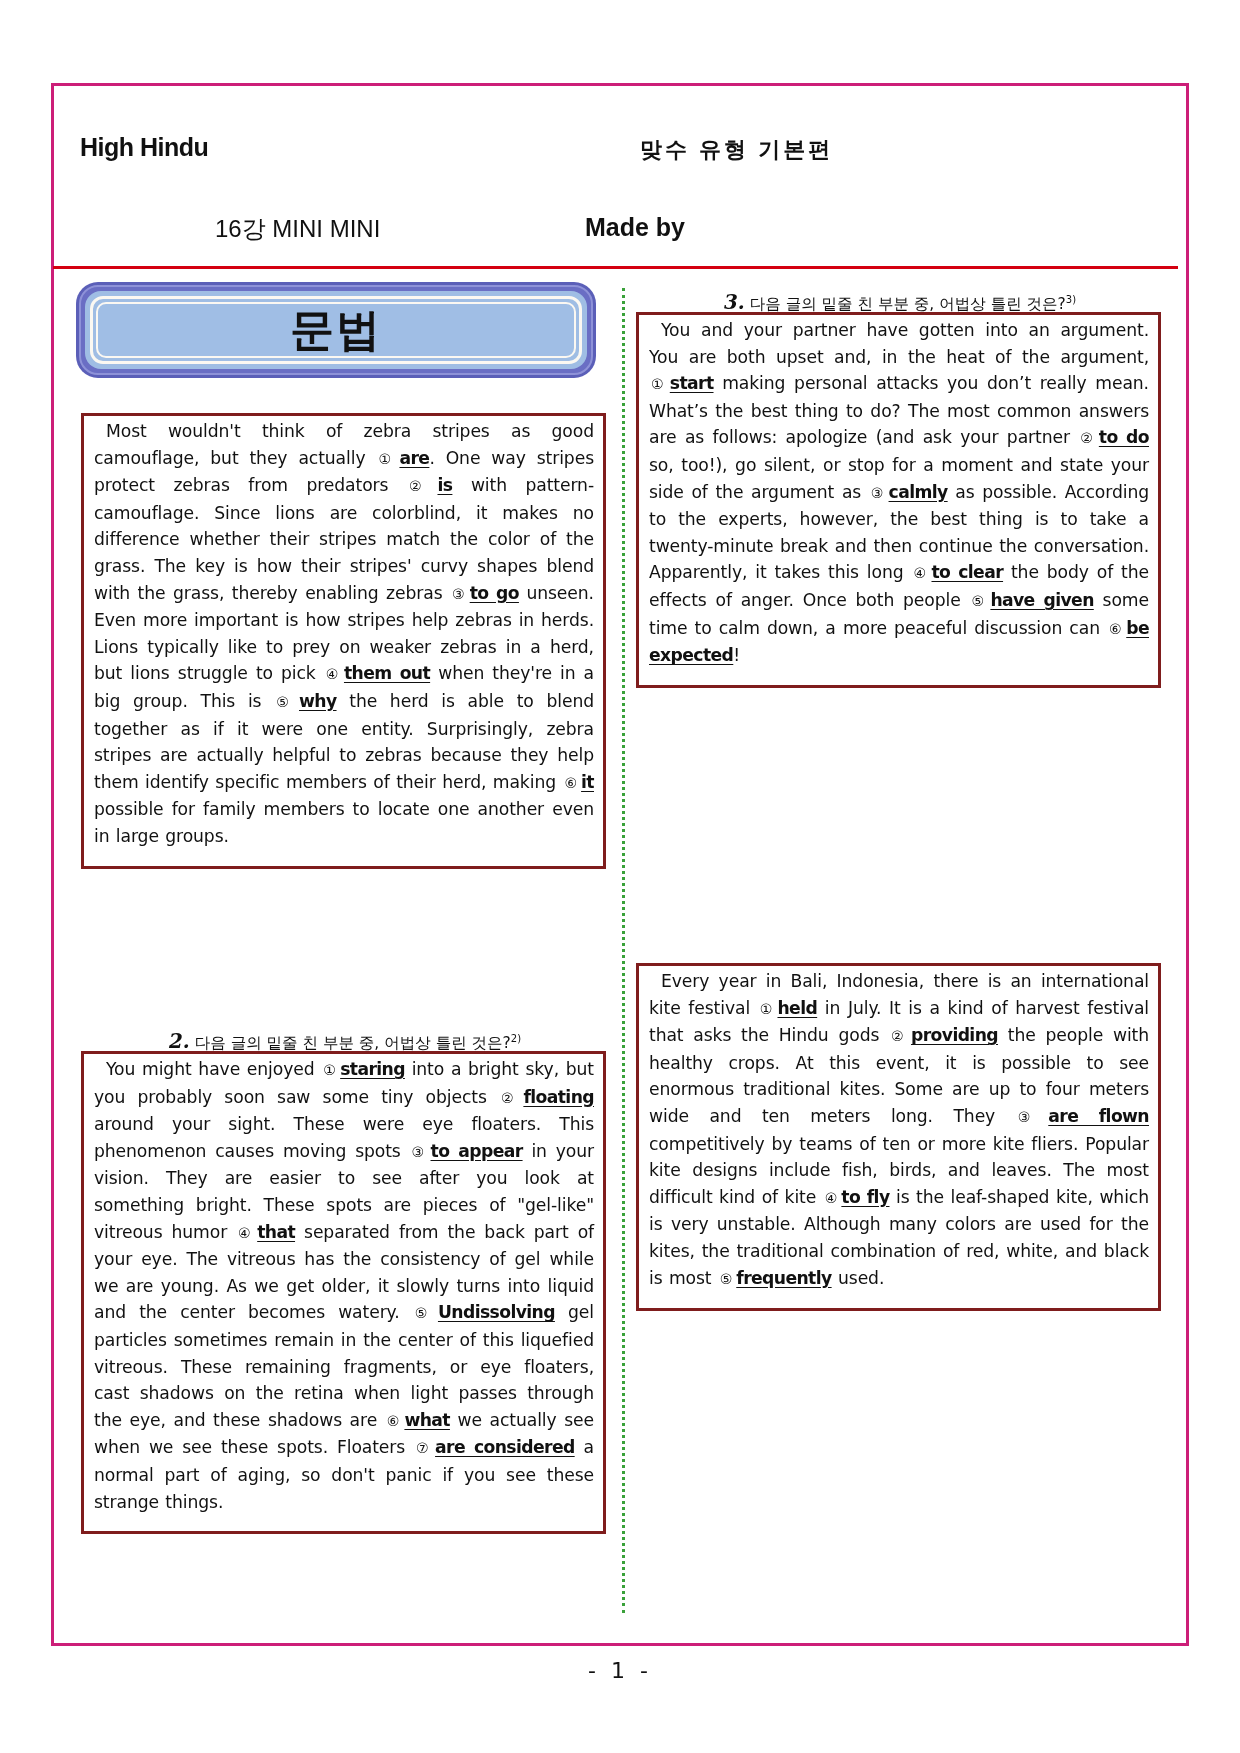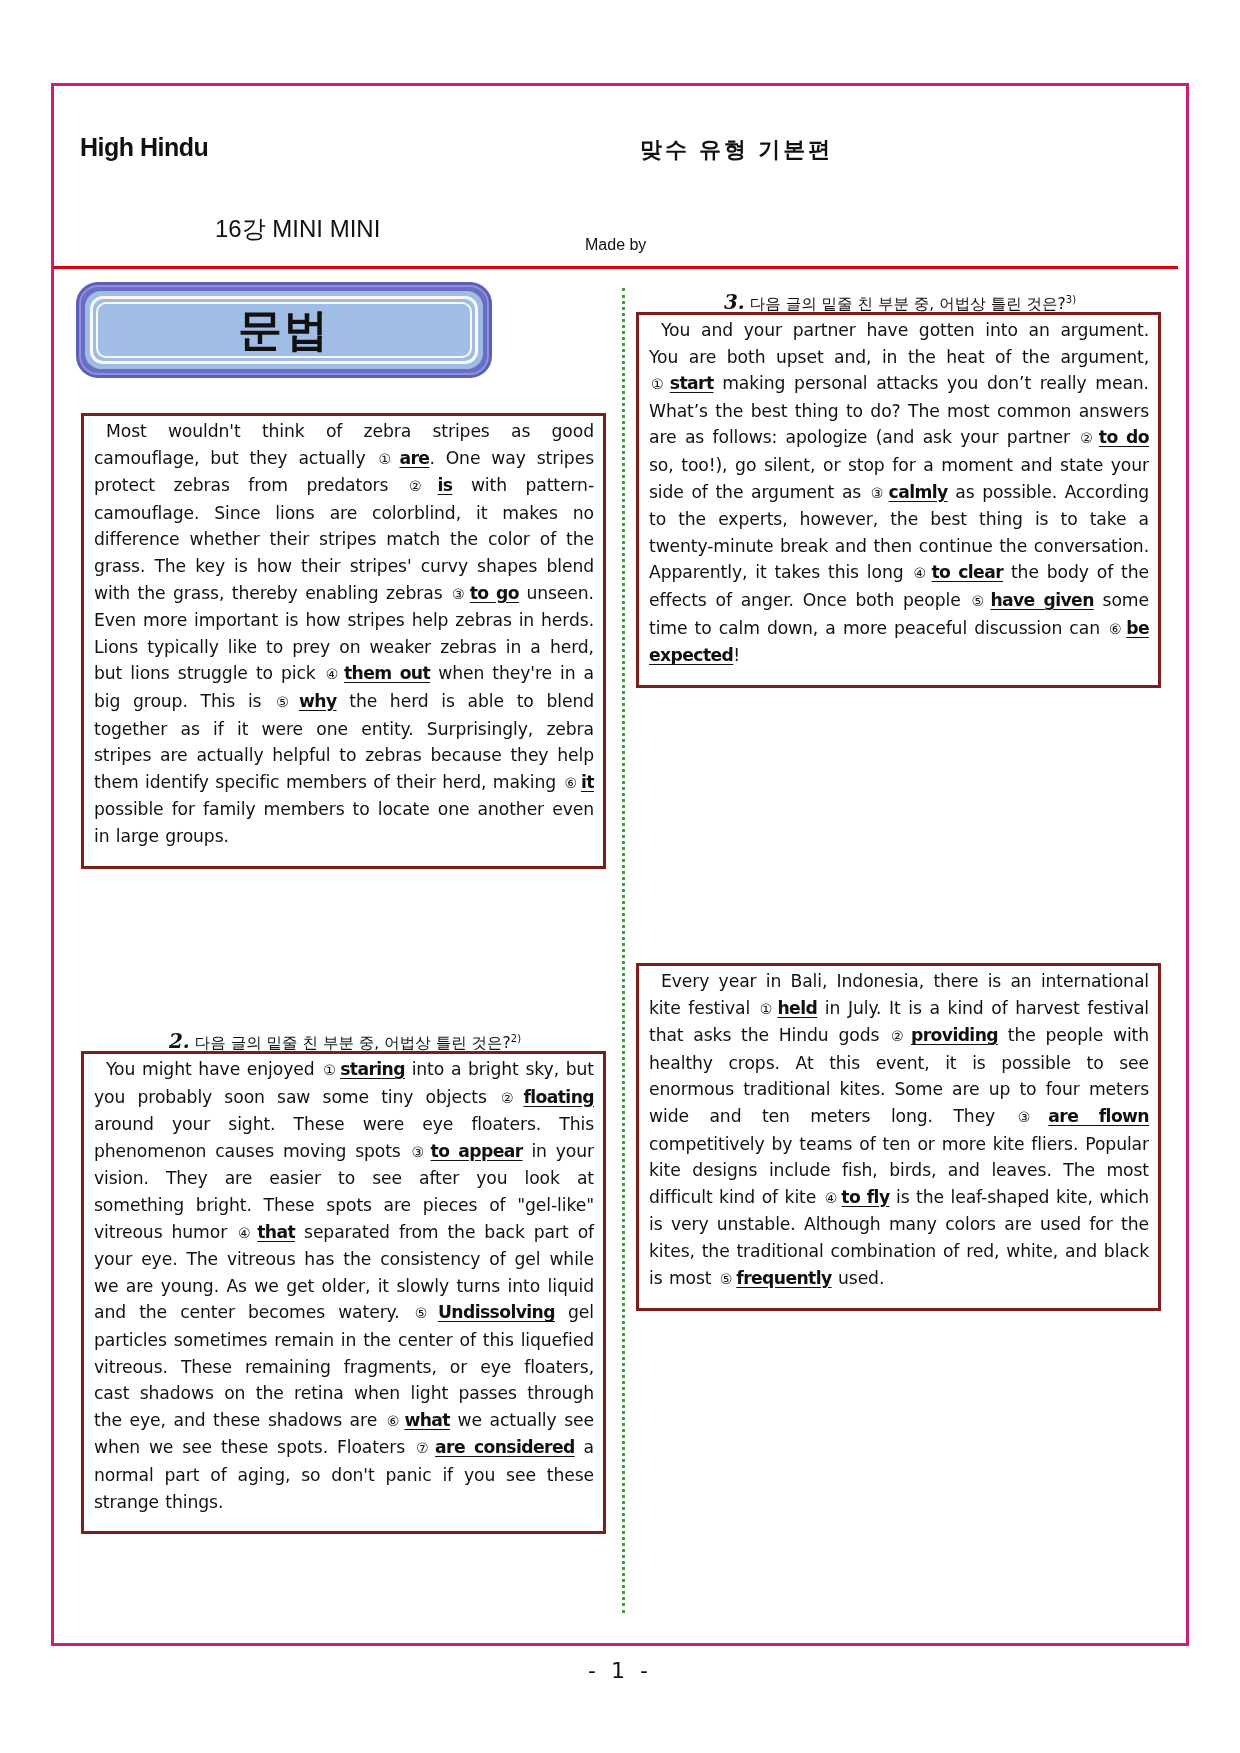--- a/index.html
+++ b/index.html
@@ -8,32 +8,32 @@
       font-family: "DejaVu Sans", "Liberation Sans", sans-serif; color: #111;
     }
     .page-frame {
       position: absolute; left: 51px; top: 83px; width: 1138px; height: 1563px;
       border: 3px solid #cc1e78; box-sizing: border-box;
     }
     .hdr-text { position: absolute; font-family: "Liberation Sans", "DejaVu Sans", sans-serif; }
     .hdr-school { left: 80px; top: 133px; font-size: 25px; font-weight: bold; letter-spacing: -0.5px; }
     .hdr-book { left: 630px; top: 135px; font-size: 22px; font-weight: bold; letter-spacing: 3px; margin-left: 10px; }
     .hdr-test { left: 215px; top: 213px; font-size: 24px; }
-    .hdr-made { left: 585px; top: 213px; font-size: 16px; font-weight: normal; margin-top: 23px; }
+    .hdr-made { left: 585px; top: 213px; font-size: 25px; font-weight: bold; }
     .hdr-rule {
       position: absolute; left: 53px; top: 266px; width: 1125px; height: 3px; background: #d40010;
     }
     .col-divider {
       position: absolute; left: 622px; top: 288px; height: 1325px; width: 0;
       border-left: 3px dotted #3aa13a;
     }
 
     
     .banner {
-      position: absolute; left: 76px; top: 282px; width: 416px; height: 96px;
+      position: absolute; left: 76px; top: 282px; width: 520px; height: 96px;
       border-radius: 22px; background: #5b5fb8; box-sizing: border-box;
       padding: 3px;
     }
     .banner .b1 { width: 100%; height: 100%; border-radius: 19px; border: 2px solid #8e92d8; box-sizing: border-box; background: #6a6ec4; padding: 4px; }
     .banner .b2 { width: 100%; height: 100%; border-radius: 16px; background: #9fbde4; box-sizing: border-box; padding: 5px; }
     .banner .b3 { width: 100%; height: 100%; border-radius: 13px; border: 3px solid #fbf8f2; box-sizing: border-box; padding: 3px; }
     .banner .b4 { width: 100%; height: 100%; border-radius: 10px; border: 2px solid #fbf8f2; box-sizing: border-box; background: #a0bee5; display: flex; align-items: center; justify-content: center; }
     .banner-title { font-size: 44px; font-weight: bold; color: #111; letter-spacing: 2px; }
 
     

